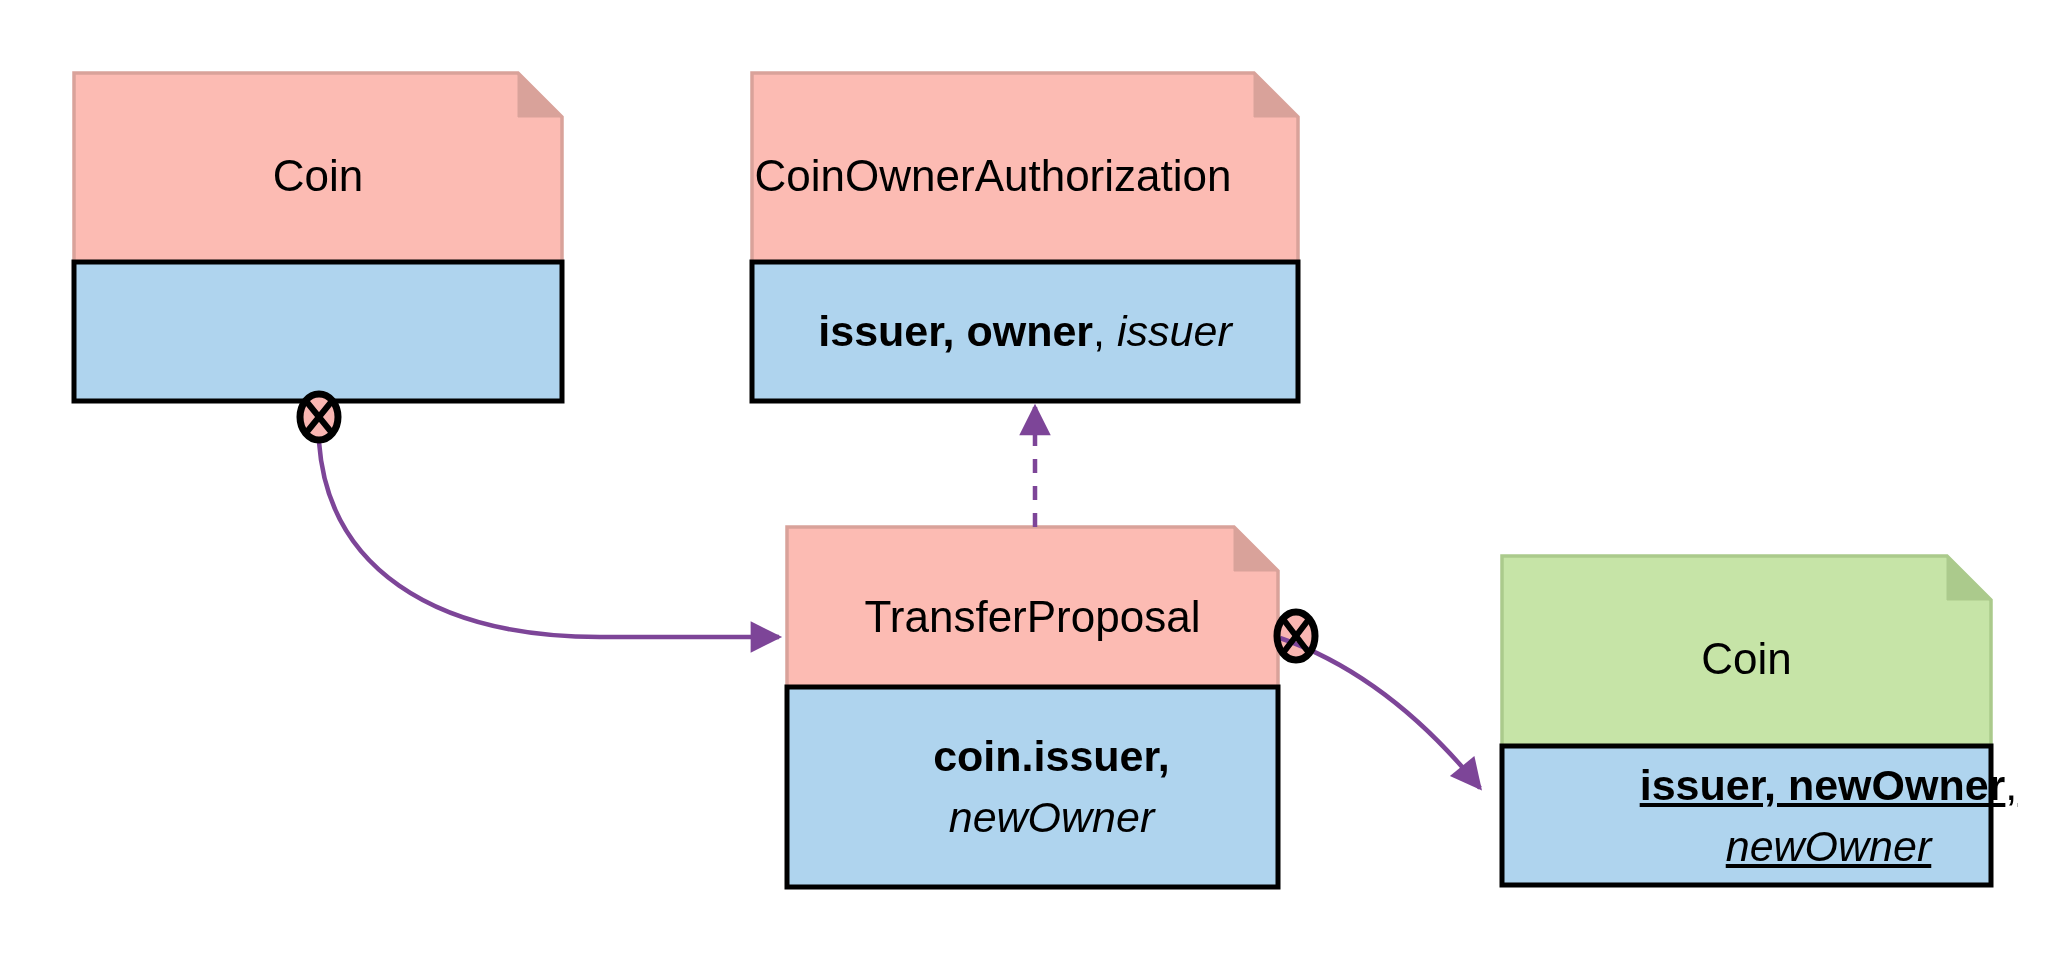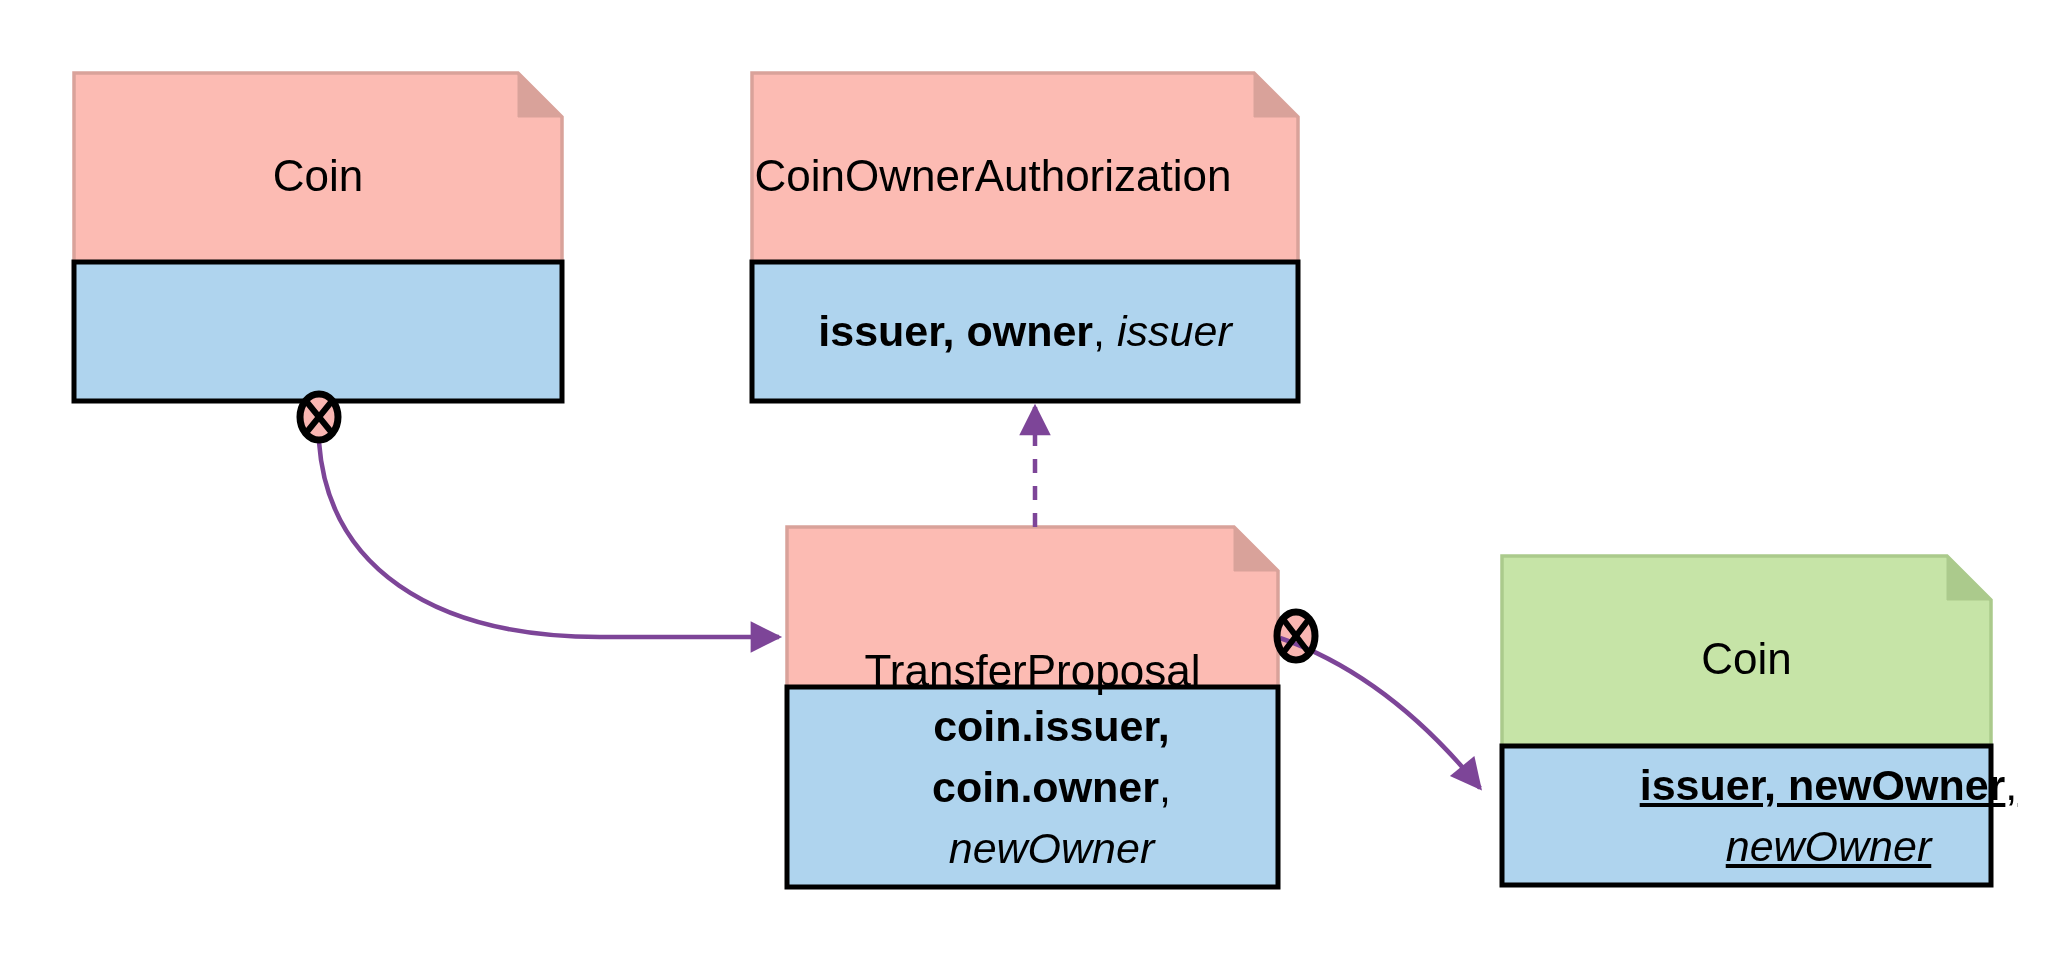--- a/index.html
+++ b/index.html
@@ -22,21 +22,21 @@
   .label {
     position: absolute;
     display: flex;
     align-items: center;
     justify-content: center;
     flex-direction: column;
     text-align: center;
     color: #000000;
   }
   .title { font-size: 44px; padding-top: 8px; }
-  .title.low { padding-top: 16px; margin-top: 48px; }
+  .title.low { padding-top: 10px; }
   .bodytext { font-size: 43px; }
   .ln { line-height: 61px; white-space: pre; }
   .bb { font-weight: bold; }
   .it { font-style: italic; }
 </style>
 </head>
 <body>
 
 <div class="canvas">
 
@@ -93,21 +93,20 @@
   <div class="label title" style="left:74px; top:73px; width:488px; height:189px;">Coin</div>
 
   <div class="label title" style="left:766px; top:73px; width:454px; height:189px;">CoinOwnerAuthorization</div>
   <div class="label bodytext" style="left:752px; top:262px; width:546px; height:139px;">
     <div class="ln"><span class="bb">issuer, owner</span><span>, </span><span class="it">issuer</span></div>
   </div>
 
   <div class="label title low" style="left:787px; top:527px; width:491px; height:160px;">TransferProposal</div>
   <div class="label bodytext" style="left:806px; top:687px; width:491px; height:200px;">
     <div class="ln"><span class="bb">coin.issuer,</span></div>
-    <div class="ln"><span class="bb">coin.owner</span><span>,</span></div>
     <div class="ln"><span class="it">newOwner</span></div>
   </div>
 
   <div class="label title" style="left:1502px; top:556px; width:489px; height:190px;">Coin</div>
   <div class="label bodytext" style="left:1584px; top:746px; width:489px; height:139px;text-decoration:underline;">
     <div class="ln"><span class="bb">issuer, newOwner</span><span>,</span></div>
     <div class="ln"><span class="it">newOwner</span></div>
   </div>
 
 </div>

